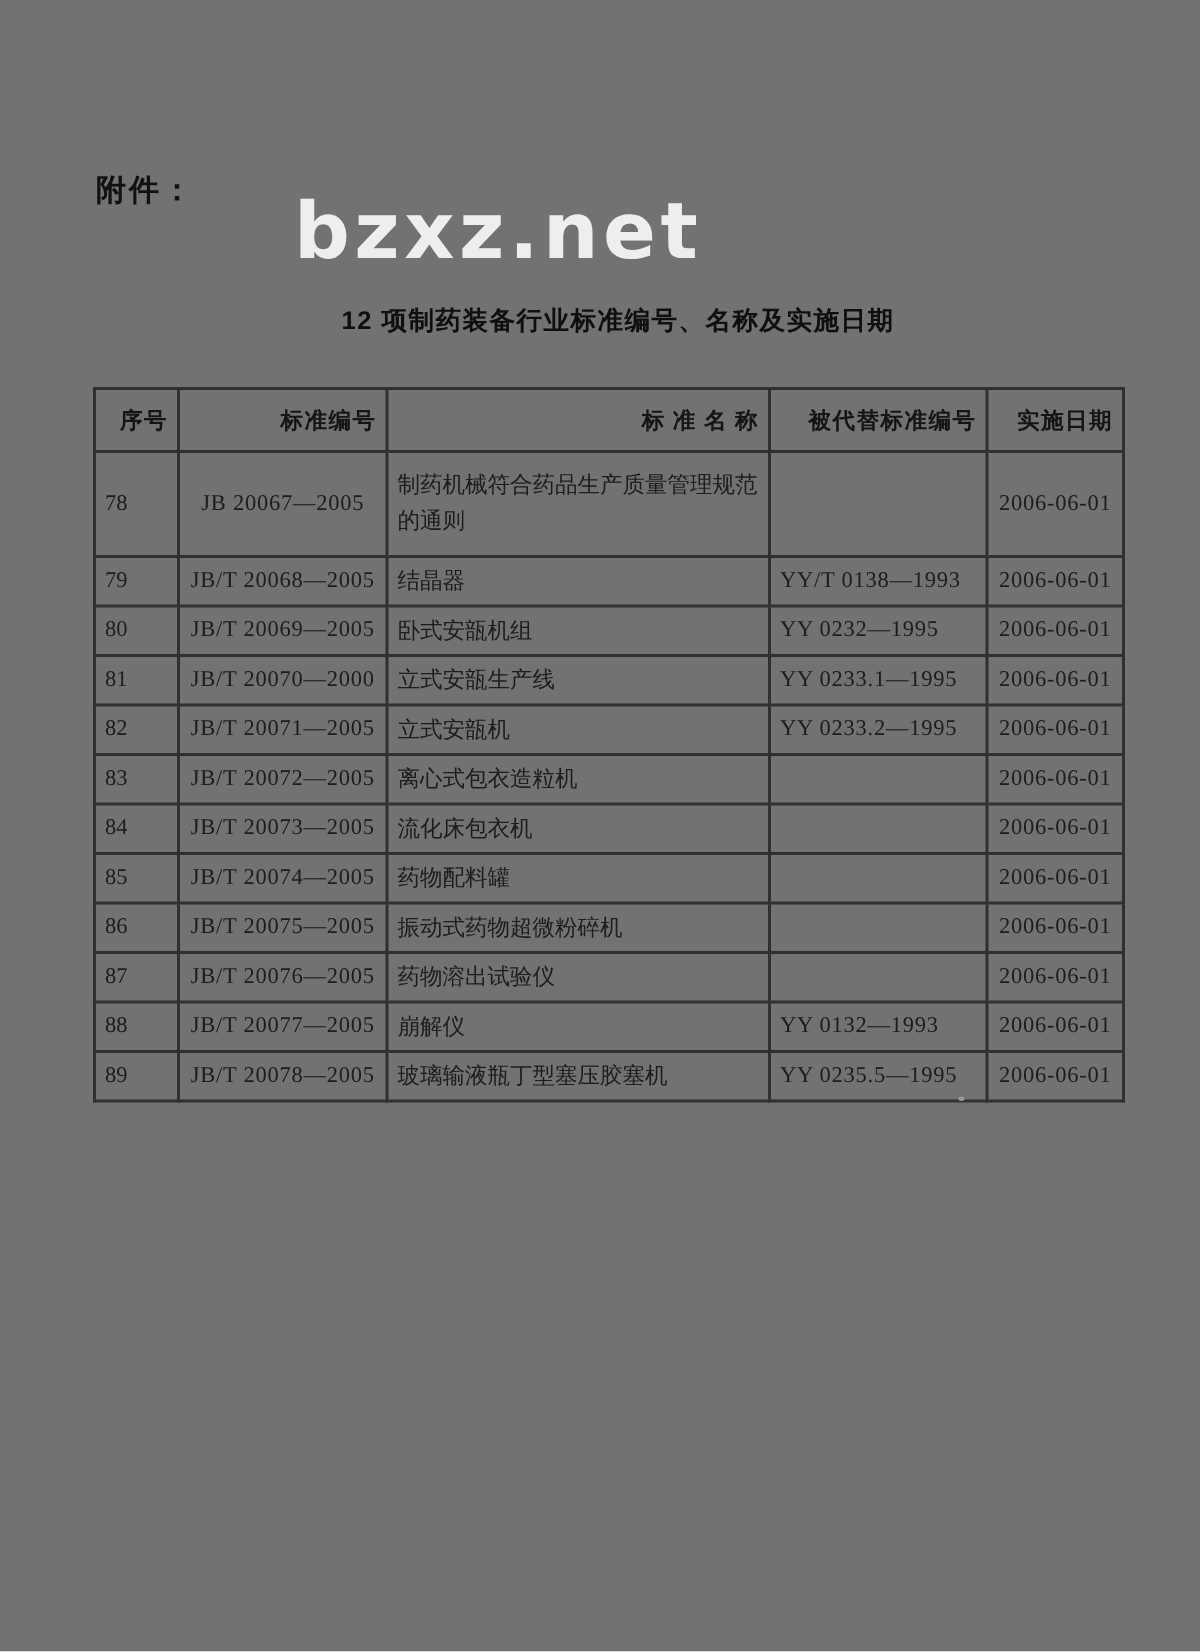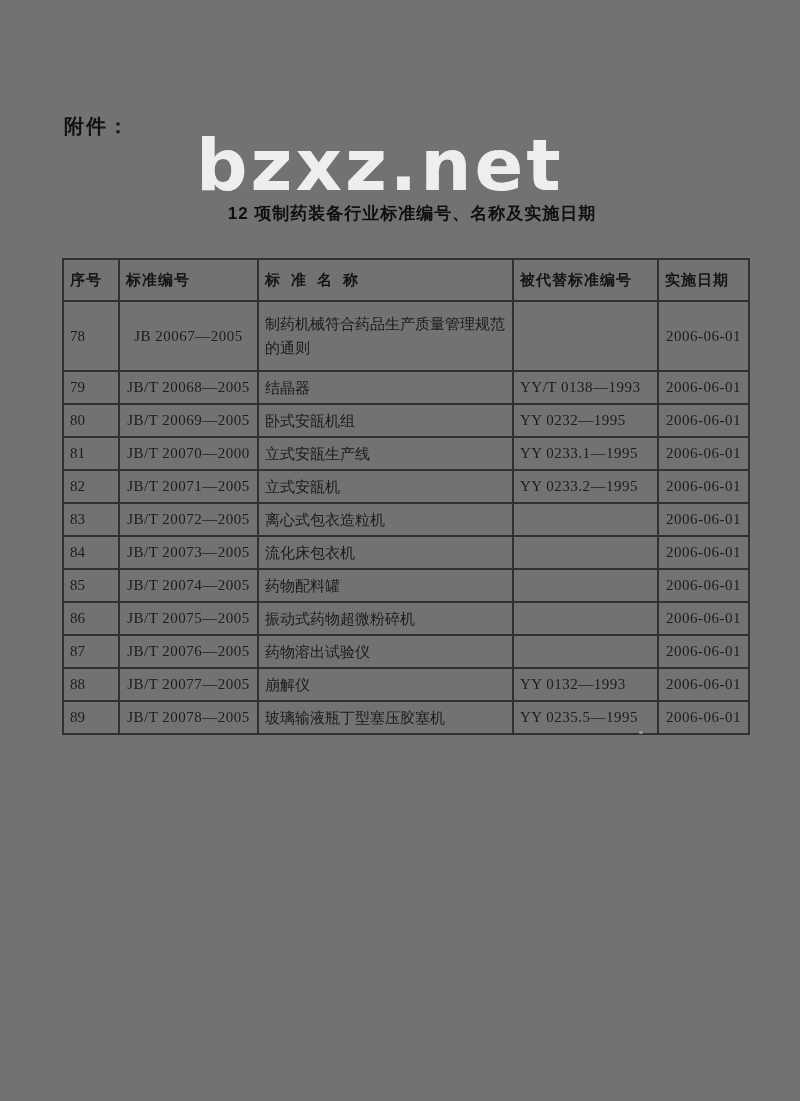--- a/index.html
+++ b/index.html
@@ -25,22 +25,22 @@
     top: 113px;
     font-size: 20px;
     font-weight: bold;
     letter-spacing: 2px;
     color: #161616;
     font-family: "Liberation Serif", serif;
   }
   .watermark {
     position: absolute;
     left: 196px;
-    top: 126px;
-    font-size: 72px;
+    top: 116px;
+    font-size: 52px;
     line-height: 78px;
     font-weight: bold;
     letter-spacing: 3px;
     color: #e9e9e9;
     font-family: "DejaVu Sans", sans-serif;
     user-select: none;
   }
   .doc-title {
     position: absolute;
     left: 12px;
@@ -65,23 +65,23 @@
   table.standards th,
   table.standards td {
     border: 2px solid #343434;
     padding: 2px 6px;
     overflow: hidden;
   }
   table.standards th {
     height: 36px;
     font-size: 15px;
     font-weight: bold;
-    text-align: left;
+    text-align: right;
     color: #1a1a1a;
-    font-family: Liberation Mono, monospace;
+    font-family: Liberation Serif, serif;
     letter-spacing: 1px;
   }
   table.standards td {
     height: 27px;
     font-size: 15px;
     color: #222222;
     font-family: "Liberation Serif", serif;
   }
   tr.tall-row td { height: 64px; }
   td.col-no   { text-align: left; }

